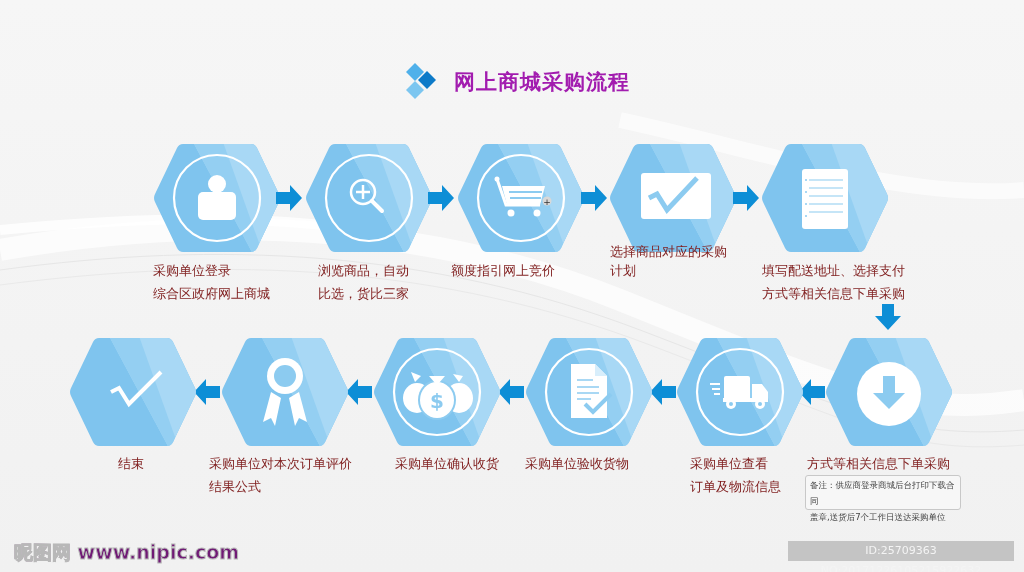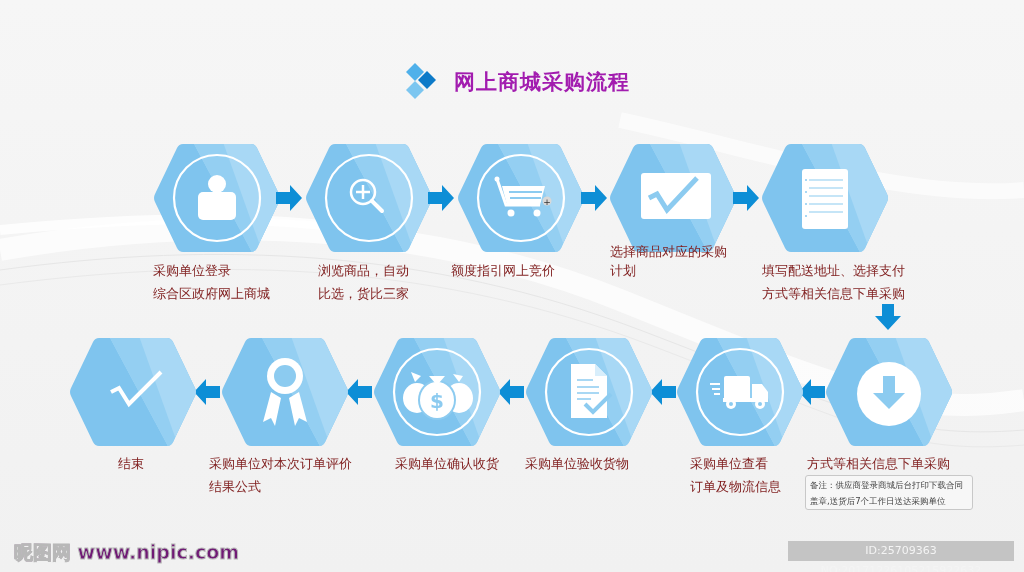--- a/index.html
+++ b/index.html
@@ -16,21 +16,21 @@
   .title-text { margin-left: 12px; font-size: 21px; color: #a21caf; letter-spacing: 1px; font-weight: bold; }
 
   .hex { position: absolute; width: 128px; height: 112px; }
   .hex svg.shape { position: absolute; left: 0; top: 0; width: 128px; height: 112px; }
   .hex .icon { position: absolute; left: 0; top: 0; width: 128px; height: 112px; }
 
   .arrow { position: absolute; width: 26px; height: 26px; }
 
   .label { position: absolute; font-size: 13px; line-height: 23px; color: #7f1d1d; white-space: nowrap; }
   .note-box {
-    position: absolute; left: 805px; top: 475px; width: 168px; height: 35px;
+    position: absolute; left: 805px; top: 475px; width: 156px; height: 35px;
     border: 1px solid #c8c8c8; border-radius: 3px; background: #f7f7f7;
     font-size: 8.5px; line-height: 16px; color: #444; padding: 1px 4px;
   }
   .watermark-left { position: absolute; left: 14px; top: 540px; font-size: 19px; color: #701a75;
     -webkit-text-stroke: 1px #b8b8b8; font-weight: bold; letter-spacing: 0px; }
   .watermark-right { position: absolute; left: 788px; top: 541px; width: 226px; height: 20px;
     background: #c4c4c4; color: #f4f4f4; font-size: 11px; line-height: 20px; text-align: center; }
 </style>
 </head>
 <body>

